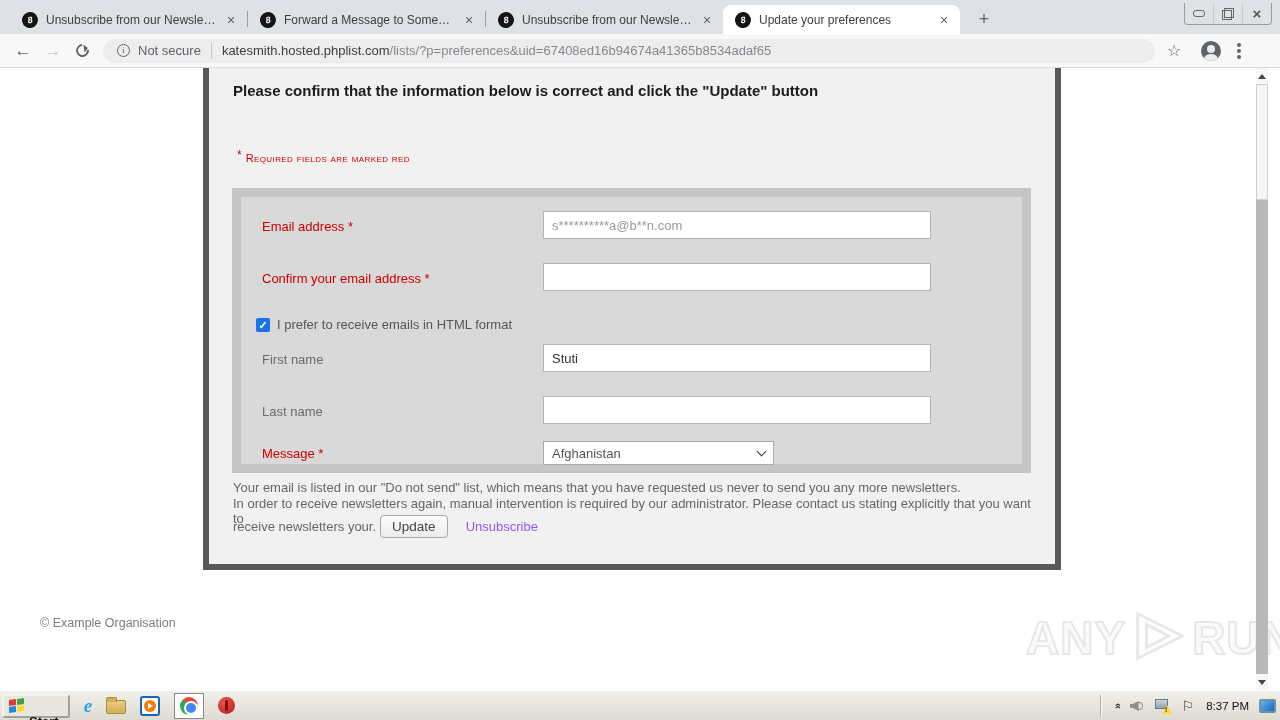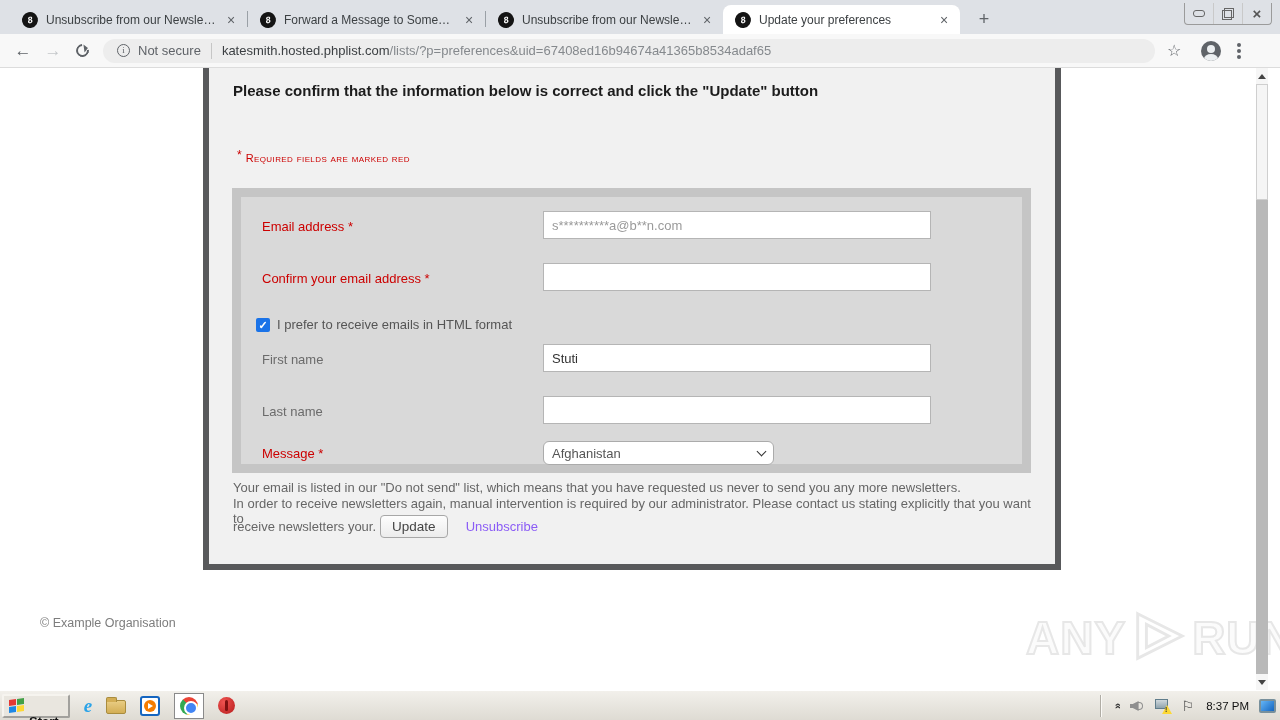--- a/index.html
+++ b/index.html
@@ -55,21 +55,21 @@
   .panel { position:absolute; left:23px; top:120px; width:799px; height:285px; background:#d9d9d9; border:9px solid #c5c5c5; }
   .frow { position:absolute; left:0; width:100%; }
   .flabel { position:absolute; left:21px; font-size:13px; }
   .flabel.req { color:#cc0000; }
   .flabel.opt { color:#6b6b6b; }
   .finput { position:absolute; left:302px; width:388px; height:28px; background:#fff; border:1px solid #b5b5b5; font-size:13px; padding:8px 8px; font-family:"Liberation Sans", sans-serif; color:#333; }
   .finput.masked { color:#9a9a9a; }
   .checkrow { position:absolute; left:15px; display:flex; align-items:center; }
   .checkbox { width:14px; height:14px; background:#1a73e8; border-radius:2px; color:#fff; font-size:11px; line-height:14px; text-align:center; font-weight:bold; }
   .checklabel { font-size:13px; color:#555; margin-left:7px; }
-  .selectbox { position:absolute; left:302px; width:231px; height:24px; background:#fff; border:1px solid #ababab; border-radius:6px; display:flex; align-items:center; padding:0 8px; }
+  .selectbox { position:absolute; left:302px; width:231px; height:24px; background:#fff; border:1px solid #ababab; border-radius:0; display:flex; align-items:center; padding:0 8px; }
   .selecttext { flex:1; font-size:13px; color:#555; }
   .chev { width:7px; height:7px; border-right:1.6px solid #333; border-bottom:1.6px solid #333; transform:rotate(45deg); margin-top:-4px; }
   .notice { position:absolute; left:24px; top:412px; font-size:13px; color:#666; line-height:15.5px; width:810px; }
   .notice-row3 { position:absolute; left:24px; top:447px; display:flex; align-items:center; font-size:13px; color:#666; }
   .update-btn { margin-left:4px; font-size:13.5px; color:#444; background:linear-gradient(#fdfdfd,#ececec); border:1px solid #a7a7a7; border-radius:4px; padding:3px 11px; font-family:"Liberation Sans", sans-serif; }
   .unsub { margin-left:18px; color:#8b5cf6; }
   .footer { position:absolute; left:40px; top:548px; font-size:12.5px; color:#7d7d7d; }
 
   
   .watermark { position:absolute; left:1026px; top:540px; display:flex; align-items:center; }

